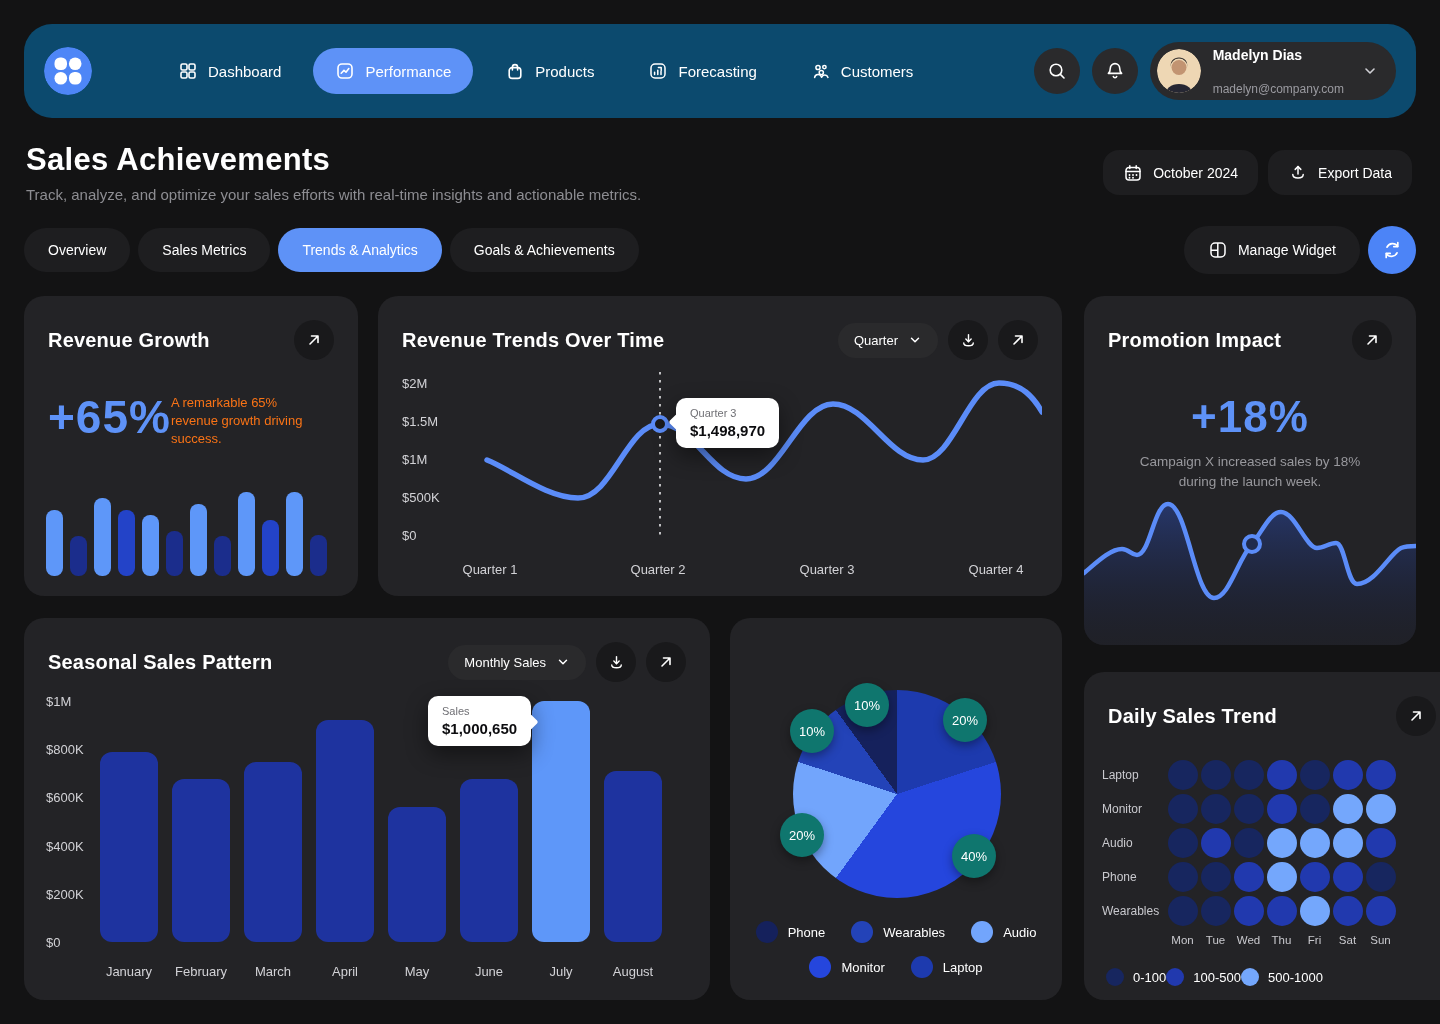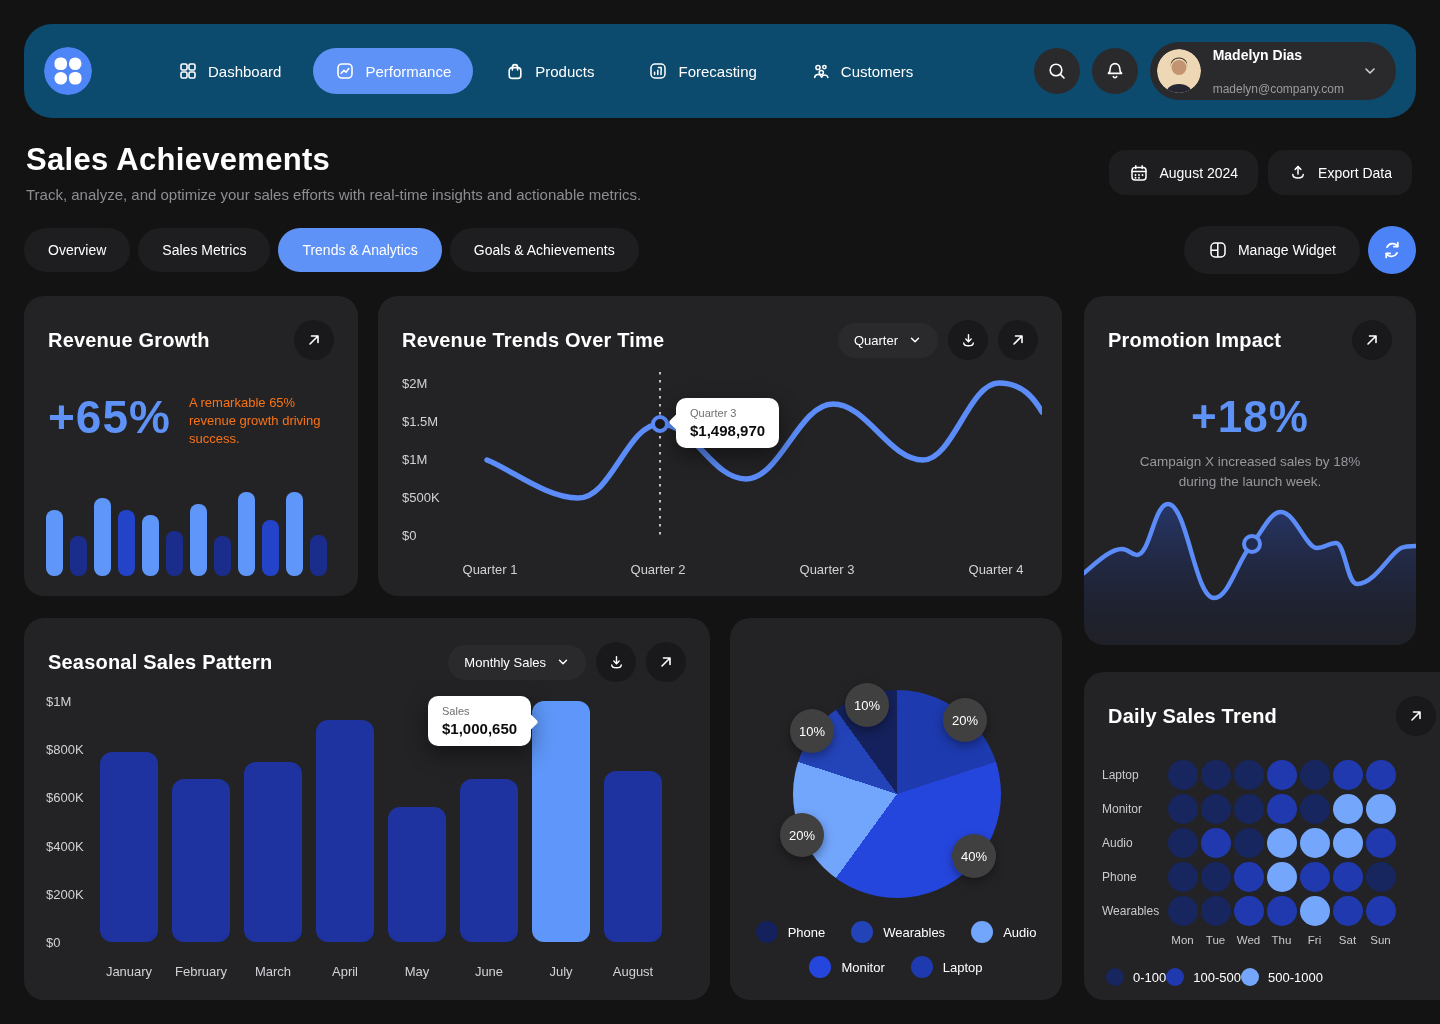--- a/index.html
+++ b/index.html
@@ -55,21 +55,21 @@
     border-radius:999px; padding:10px 16px; font-size:13px; cursor:pointer; white-space:nowrap; }
 
   #card-revenue-growth { left:24px;  top:296px; width:334px; height:300px; }
   #card-revenue-trends { left:378px; top:296px; width:684px; height:300px; }
   #card-promotion      { left:1084px;top:296px; width:332px; height:349px; }
   #card-seasonal       { left:24px;  top:618px; width:686px; height:382px; }
   #card-product        { left:730px; top:618px; width:332px; height:382px; }
   #card-daily          { left:1084px;top:672px; width:376px; height:328px; padding:24px 18px; }
 
   
-  .rg-row { display:flex; gap:18px; margin-top:30px; align-items:flex-start; }
+  .rg-row { display:flex; margin-top:30px; align-items:flex-start; }
   .rg-value { font-size:46px; font-weight:bold; color:#5e92f7; letter-spacing:1px; }
   .rg-desc { font-size:13px; color:#f97316; line-height:1.4; width:150px; padding-top:4px; }
   .rg-bars { position:absolute; left:22px; right:22px; bottom:20px; height:88px;
     display:flex; align-items:flex-end; gap:7px; }
   .mini-bar { width:17px; border-radius:8px; flex:none; }
 
   
   .rt-chart { position:relative; height:214px; margin-top:12px; }
   .y-label { position:absolute; left:0; font-size:13px; color:#d2d2d6; }
   .x-label { position:absolute; top:190px; width:90px; text-align:center; font-size:13px; color:#d2d2d6; }
@@ -90,21 +90,21 @@
   
   .ss-ylabel { position:absolute; left:22px; font-size:13px; color:#d2d2d6; }
   .ss-bars { position:absolute; left:76px; top:83px; width:562px; height:241px;
     display:flex; gap:14px; align-items:flex-end; }
   .ss-bar { width:58px; border-radius:12px; flex:none; }
   .ss-months { position:absolute; left:76px; top:346px; width:562px; display:flex; gap:14px; }
   .ss-month { width:58px; text-align:center; font-size:13px; color:#d2d2d6; flex:none; }
 
   
   .pie { position:absolute; left:63px; top:72px; width:208px; height:208px; border-radius:50%; }
-  .pie-badge { position:absolute; width:44px; height:44px; border-radius:50%; background:#404040;
+  .pie-badge { position:absolute; width:44px; height:44px; border-radius:50%; background:#0f766e;
     display:flex; align-items:center; justify-content:center; font-size:13px; z-index:2;
     box-shadow:0 4px 10px rgba(0,0,0,.35); }
   .pp-legend { position:absolute; left:0; right:0; bottom:22px; display:flex;
     flex-direction:column; gap:13px; align-items:center; }
   .legend-row { display:flex; gap:26px; align-items:center; }
   .legend-item { display:flex; gap:10px; align-items:center; font-size:13px; }
   .legend-dot { width:22px; height:22px; border-radius:50%; flex:none; }
 
   
   .dt-grid { margin-top:22px; }
@@ -215,21 +215,21 @@
 <div class="page-title">Sales Achievements</div>
 <div class="page-subtitle">Track, analyze, and optimize your sales efforts with real-time insights and actionable metrics.</div>
 
 <div class="header-actions">
   <div class="action-btn">
     <svg width="20" height="20" viewBox="0 0 20 20" fill="none" stroke="#fff" stroke-width="1.5">
       <rect x="3" y="4.5" width="14" height="12.5" rx="3"></rect>
       <path d="M3,8.5 H17 M6.8,2.8 V5.6 M13.2,2.8 V5.6" stroke-linecap="round"></path>
       <path d="M6.5,12 h.01 M10,12 h.01 M13.5,12 h.01 M6.5,14.8 h.01 M10,14.8 h.01" stroke-width="1.9" stroke-linecap="round"></path>
     </svg>
-    <span>August 2024</span>
+    <span>October 2024</span>
   </div>
   <div class="action-btn">
     <svg width="20" height="20" viewBox="0 0 20 20" fill="none" stroke="#fff" stroke-width="1.5">
       <path d="M4.8,11.5 c0,4.6 10.4,4.6 10.4,0" stroke-linecap="round"></path>
       <path d="M10,3.6 V11" stroke-linecap="round"></path>
       <polyline points="7.2,6.4 10,3.6 12.8,6.4" stroke-linecap="round" stroke-linejoin="round"></polyline>
     </svg>
     <span>Export Data</span>
   </div>
 </div>

